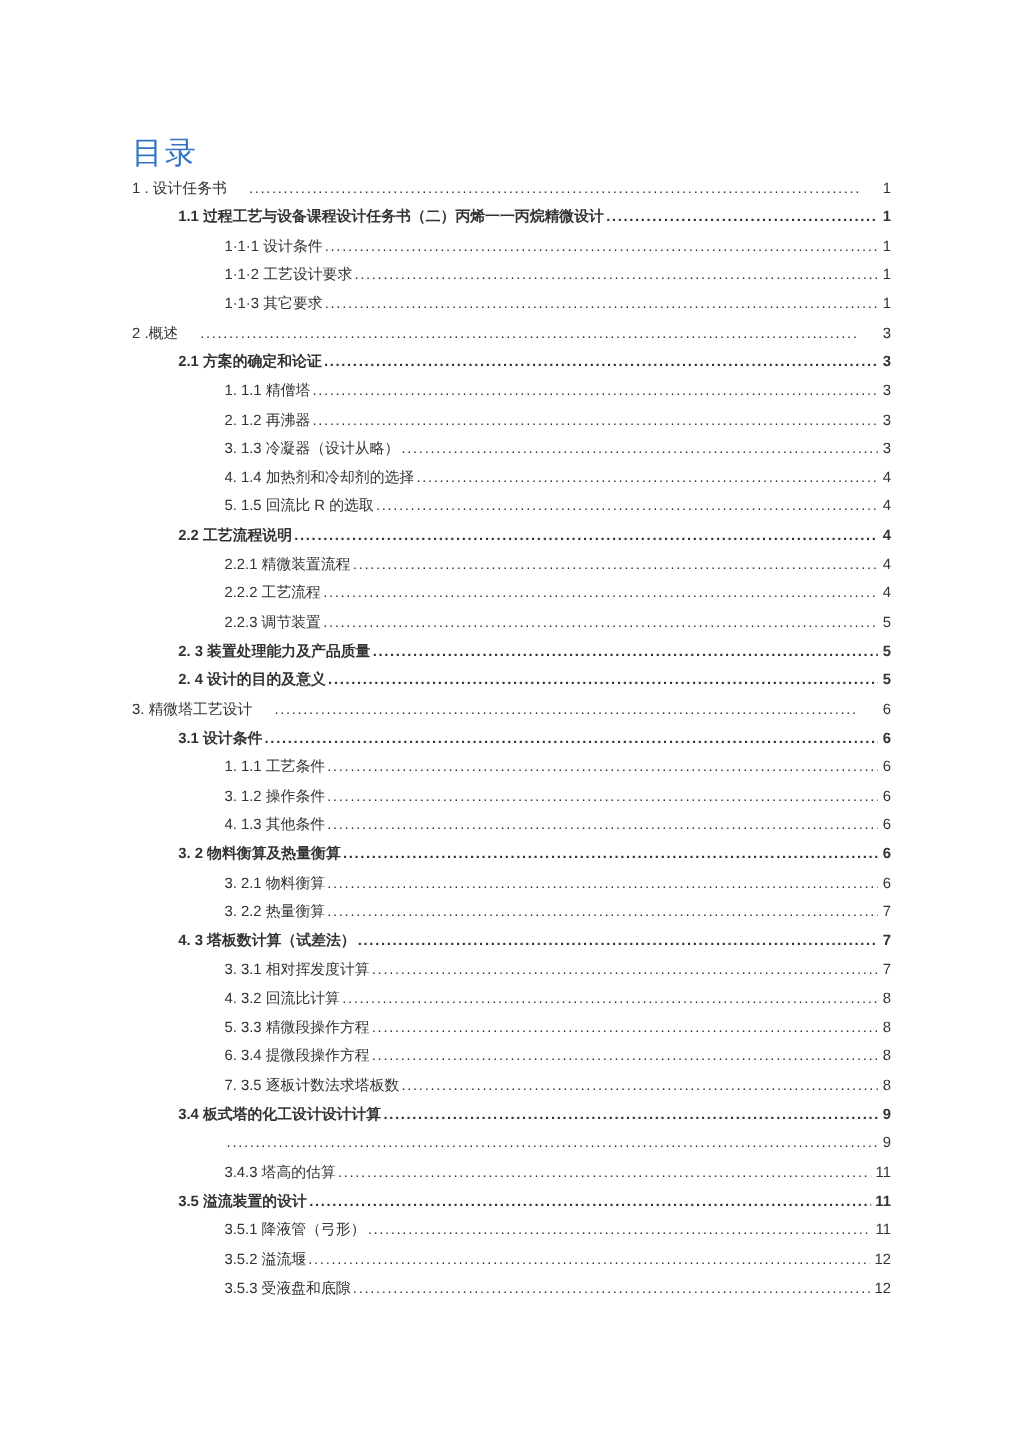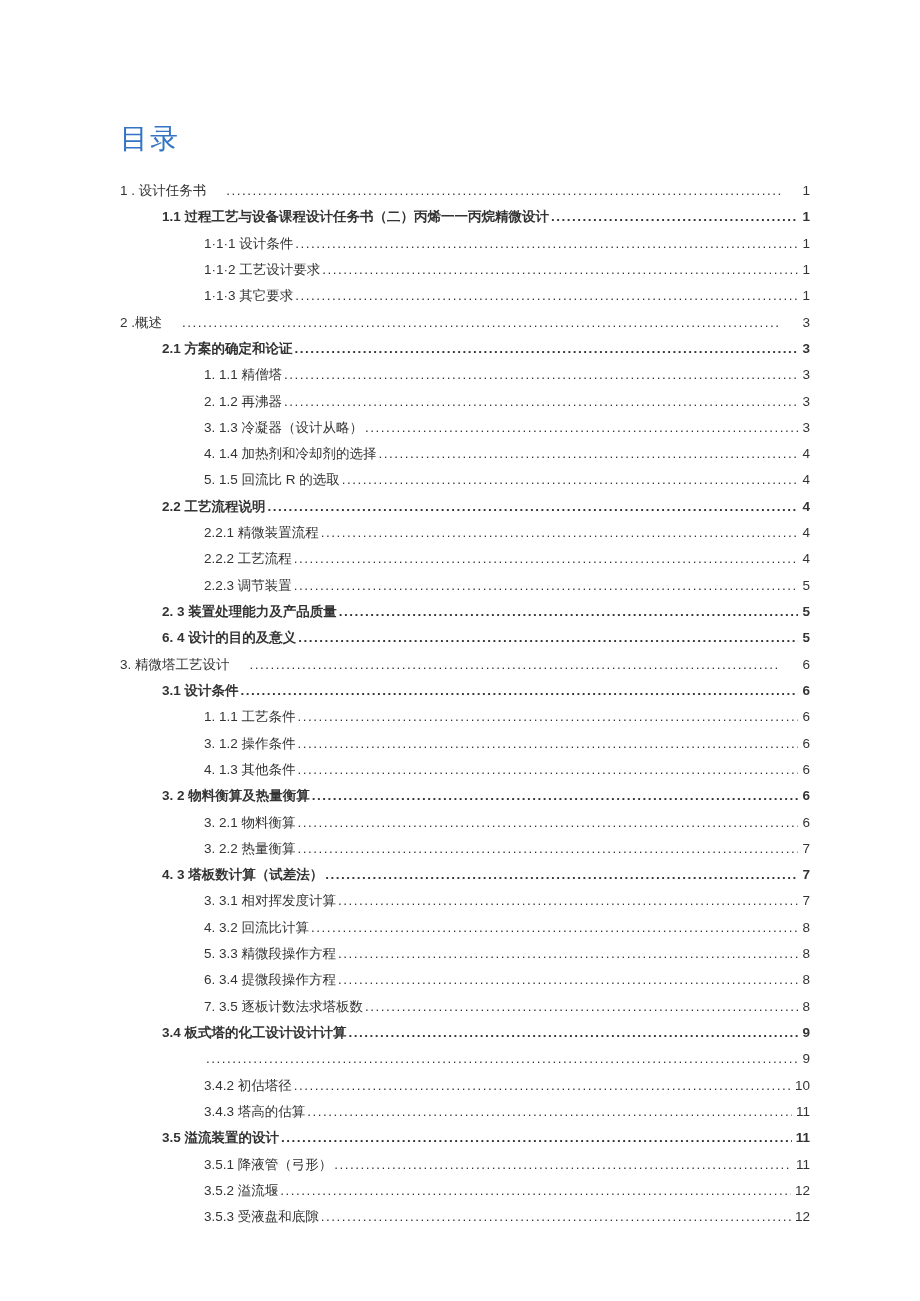--- a/index.html
+++ b/index.html
@@ -8,21 +8,20 @@
       height: 1301px;
       background: #fff;
       font-family: "SimSun", "Microsoft YaHei", sans-serif;
       padding: 120px 110px 60px 120px;
       color: #000;
     }
     .title {
       font-size: 28px;
       color: #3374c4;
       font-weight: normal;
-      margin-bottom: 20px;
       letter-spacing: 2px;
     }
     .toc {
       font-size: 13.5px;
       line-height: 1.95;
       color: #333;
     }
     .toc-entry {
       display: flex;
       align-items: baseline;
@@ -134,21 +133,21 @@
       <span class="label">2.2.3 调节装置 </span>
       <span class="dots"></span>
       <span class="page">5</span>
     </div>
     <div class="toc-entry indent-1">
       <span class="label">2.   3 装置处理能力及产品质量 </span>
       <span class="dots"></span>
       <span class="page">5</span>
     </div>
     <div class="toc-entry indent-1">
-      <span class="label">6.   4 设计的目的及意义 </span>
+      <span class="label">2.   4 设计的目的及意义 </span>
       <span class="dots"></span>
       <span class="page">5</span>
     </div>
     <div class="toc-entry indent-0">
       <span class="label">3. 精微塔工艺设计</span>
       <span class="dots"></span>
       <span class="page">6</span>
     </div>
     <div class="toc-entry indent-1">
       <span class="label">3.1    设计条件 </span>
@@ -216,25 +215,20 @@
       <span class="page">8</span>
     </div>
     <div class="toc-entry indent-1">
       <span class="label">3.4 板式塔的化工设计设计计算 </span>
       <span class="dots"></span>
       <span class="page">9</span>
     </div>
     <div class="toc-entry indent-2">
       <span class="dots"></span>
       <span class="page">9</span>
-    </div>
-    <div class="toc-entry indent-2">
-      <span class="label">3.4.2 初估塔径 </span>
-      <span class="dots"></span>
-      <span class="page">10</span>
     </div>
     <div class="toc-entry indent-2">
       <span class="label">3.4.3 塔高的估算 </span>
       <span class="dots"></span>
       <span class="page">11</span>
     </div>
     <div class="toc-entry indent-1">
       <span class="label">3.5 溢流装置的设计 </span>
       <span class="dots"></span>
       <span class="page">11</span>

